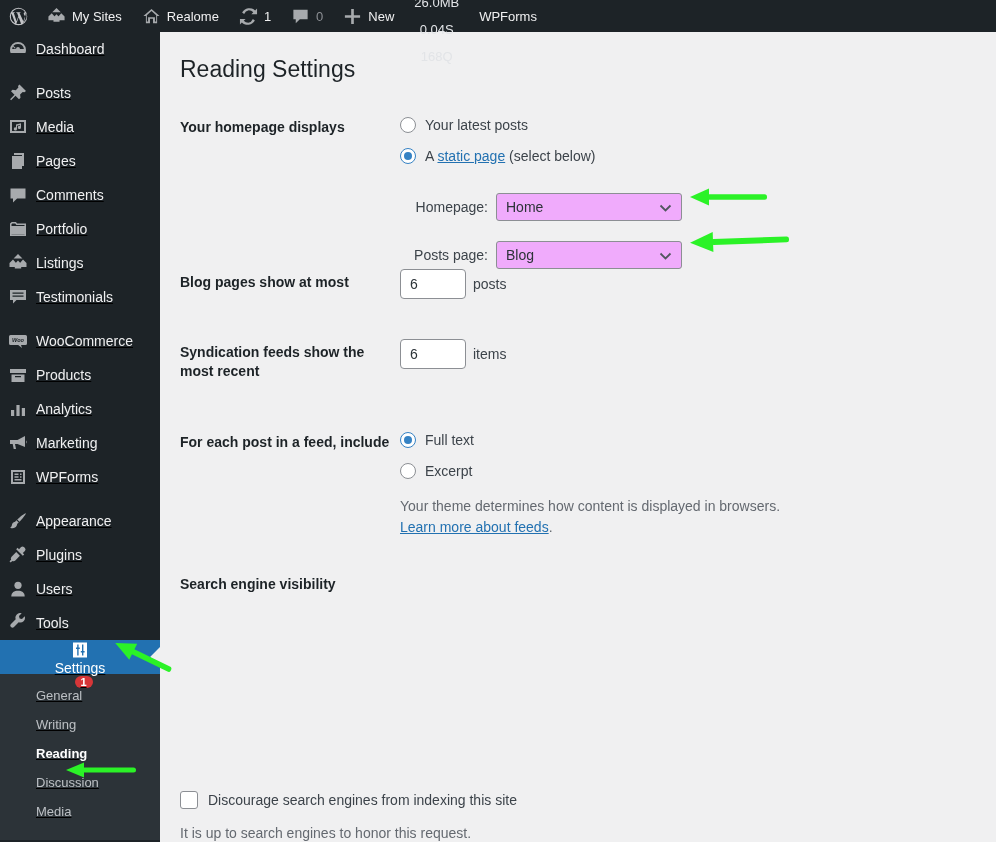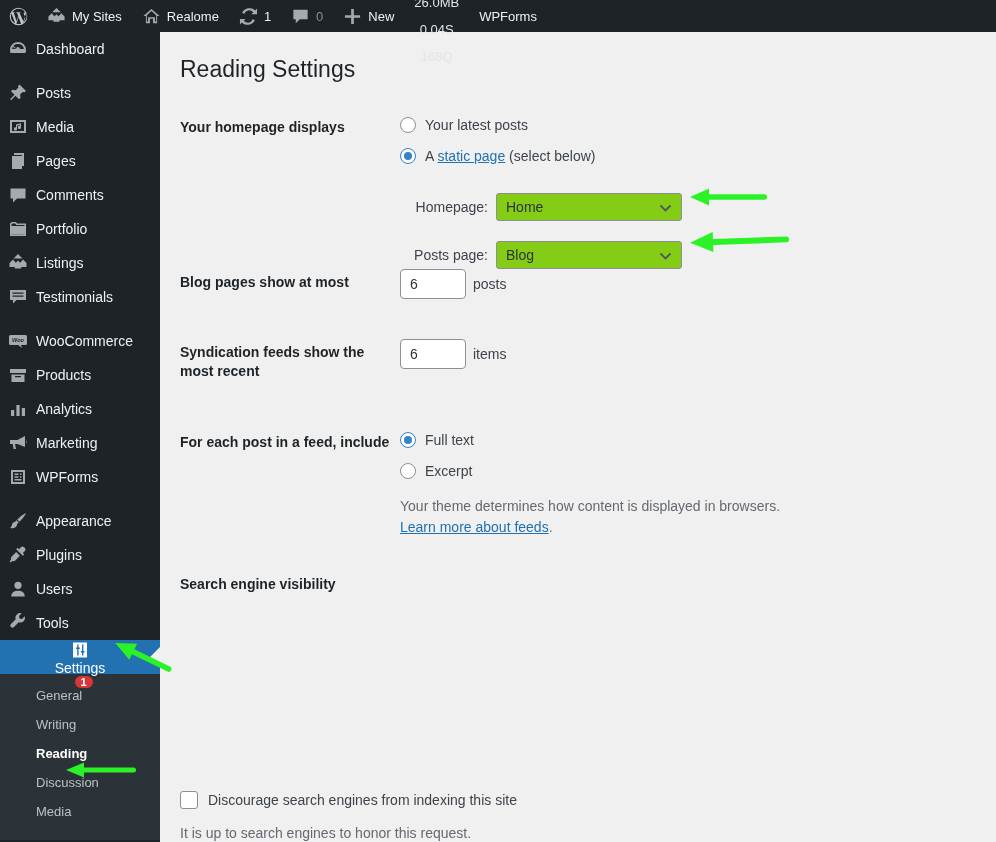--- a/index.html
+++ b/index.html
@@ -14,21 +14,21 @@
   .ab-item { display:flex; align-items:center; gap:6px; padding:0 10px; height:32px; cursor:pointer; }
   .ab-item svg { display:block; }
   .ab-icon { width:19px; height:19px; fill:#a7aaad; }
   .ab-logo-wrap { padding:0 9px 0 9px; }
   .ab-count-dim { color:#8c8f94; }
   .ab-perf { display:flex; align-items:center; gap:12px; padding:0 10px; color:#e2e4e7;flex-direction:column; }
   .ab-text { color:#f0f0f1; }
 
   
   .sidebar { position:absolute; top:32px; left:0; width:160px; height:810px;
-    background:#1d2327; z-index:40; }
+    background:#1d2327; z-index:40;text-decoration:underline; }
   .menu-item { position:relative; display:flex; align-items:center; height:34px;
     color:#f0f0f1; font-size:14px; cursor:pointer; }
   .menu-item .mi-icon { width:20px; height:20px; margin:0 8px 0 8px; fill:#a7aaad; flex:0 0 auto; }
   .menu-sep { height:10px; }
   .menu-item.active { background:#2271b1; color:#fff;flex-direction:column; }
   .menu-item.active .mi-icon { fill:#fff; }
   .menu-item.active::after { content:""; position:absolute; right:-7px; top:50%;
     width:14px; height:14px; margin-top:-7px; background:#f0f0f1; transform:rotate(45deg); }
   .badge { margin-left:7px; min-width:18px; height:18px; border-radius:9px; background:#d63638;
     color:#fff; font-size:11px; display:flex; align-items:center; justify-content:center;
@@ -50,21 +50,21 @@
   .radio { width:16px; height:16px; border-radius:50%; background:#fff; border:1px solid #8c8f94;
     position:relative; flex:0 0 auto; cursor:pointer; }
   .radio.checked { border-color:#3582c4; }
   .radio.checked::after { content:""; position:absolute; left:3px; top:3px; width:8px; height:8px;
     border-radius:50%; background:#3582c4; }
   a.link { color:#2271b1; text-decoration:underline; cursor:pointer; }
 
   .select-line { display:flex; align-items:center; margin-top:26px; }
   .select-line + .select-line { margin-top:20px; }
   .sub-label { width:88px; text-align:right; margin-right:8px; color:#3c434a; }
-  .fake-select { position:relative; width:186px; height:28px; background:#84cc16;
+  .fake-select { position:relative; width:186px; height:28px; background:#f0abfc;
     border:1px solid #8c8f94; border-radius:3px; display:flex; align-items:center;
     padding:0 30px 0 9px; color:#2c3338; cursor:pointer; }
   .fake-select svg { position:absolute; right:9px; top:10px; }
 
   .num-input { width:66px; height:30px; border:1px solid #8c8f94; border-radius:4px;
     font-size:14px; color:#2c3338; padding:0 0 0 9px; font-family:inherit; background:#fff; }
   .suffix { margin-left:7px; color:#3c434a; }
 
   .desc { color:#646970; font-size:14px; margin-top:14px; line-height:1.5; }
 

